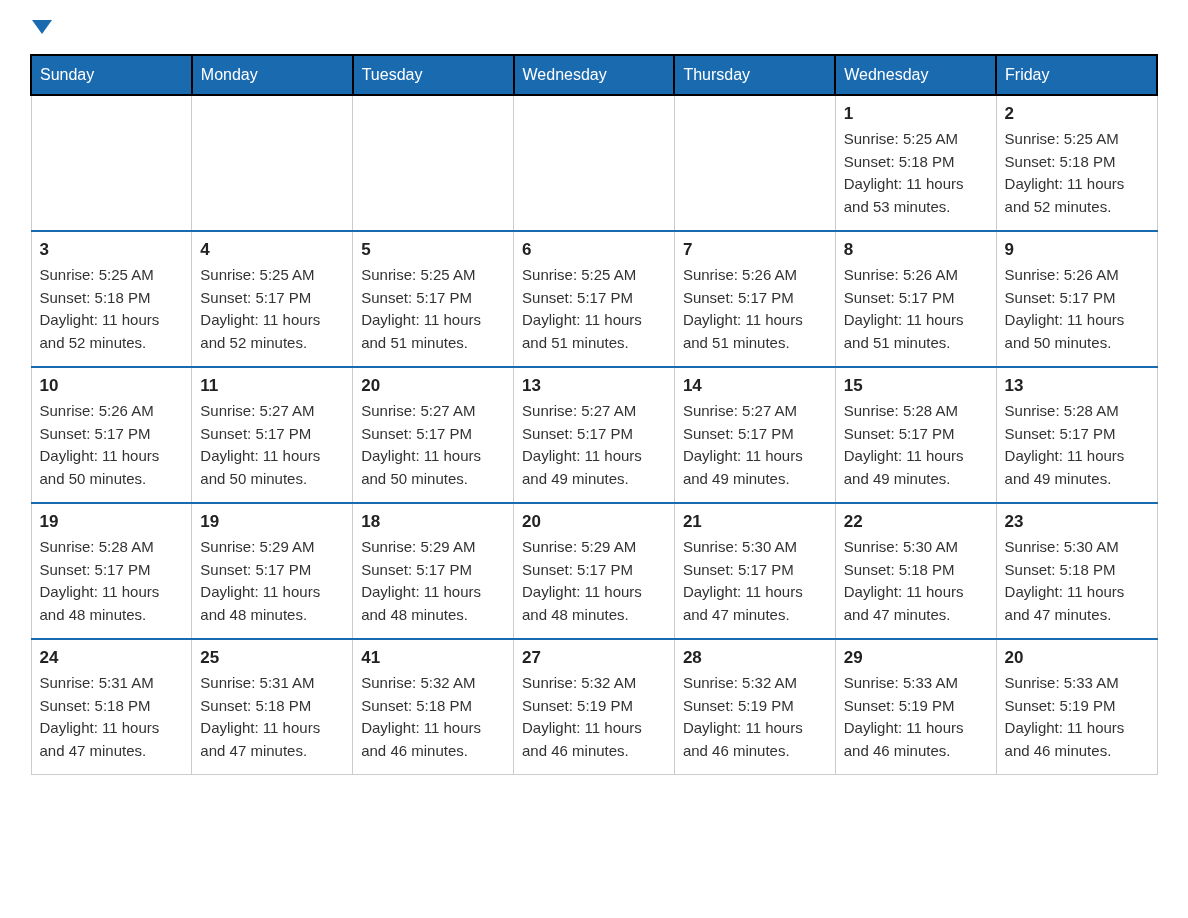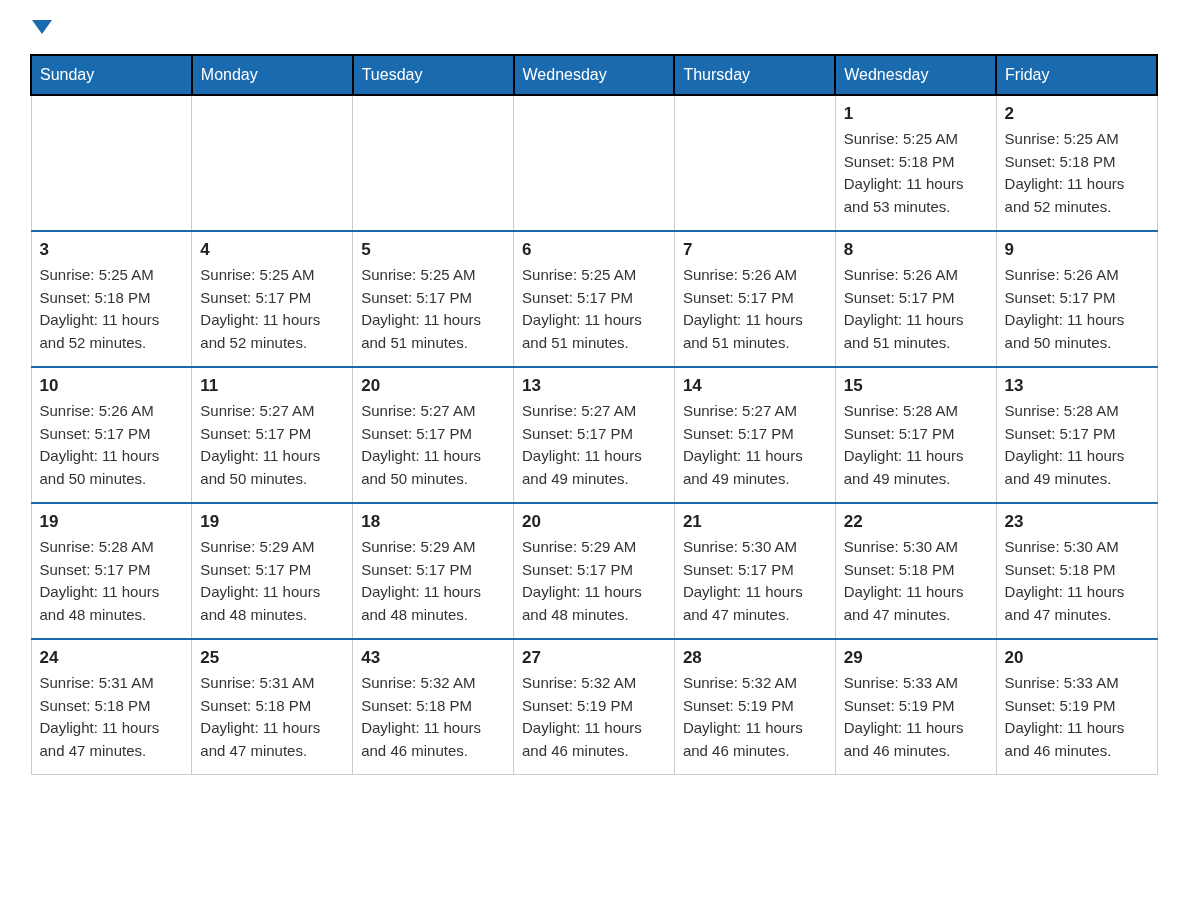--- a/index.html
+++ b/index.html
@@ -239,21 +239,21 @@
       <tr>
         <td>
           <span class="day-number">24</span>
           <div class="day-info">Sunrise: 5:31 AM<br>Sunset: 5:18 PM<br>Daylight: 11 hours and 47 minutes.</div>
         </td>
         <td>
           <span class="day-number">25</span>
           <div class="day-info">Sunrise: 5:31 AM<br>Sunset: 5:18 PM<br>Daylight: 11 hours and 47 minutes.</div>
         </td>
         <td>
-          <span class="day-number">43</span>
+          <span class="day-number">41</span>
           <div class="day-info">Sunrise: 5:32 AM<br>Sunset: 5:18 PM<br>Daylight: 11 hours and 46 minutes.</div>
         </td>
         <td>
           <span class="day-number">27</span>
           <div class="day-info">Sunrise: 5:32 AM<br>Sunset: 5:19 PM<br>Daylight: 11 hours and 46 minutes.</div>
         </td>
         <td>
           <span class="day-number">28</span>
           <div class="day-info">Sunrise: 5:32 AM<br>Sunset: 5:19 PM<br>Daylight: 11 hours and 46 minutes.</div>
         </td>

